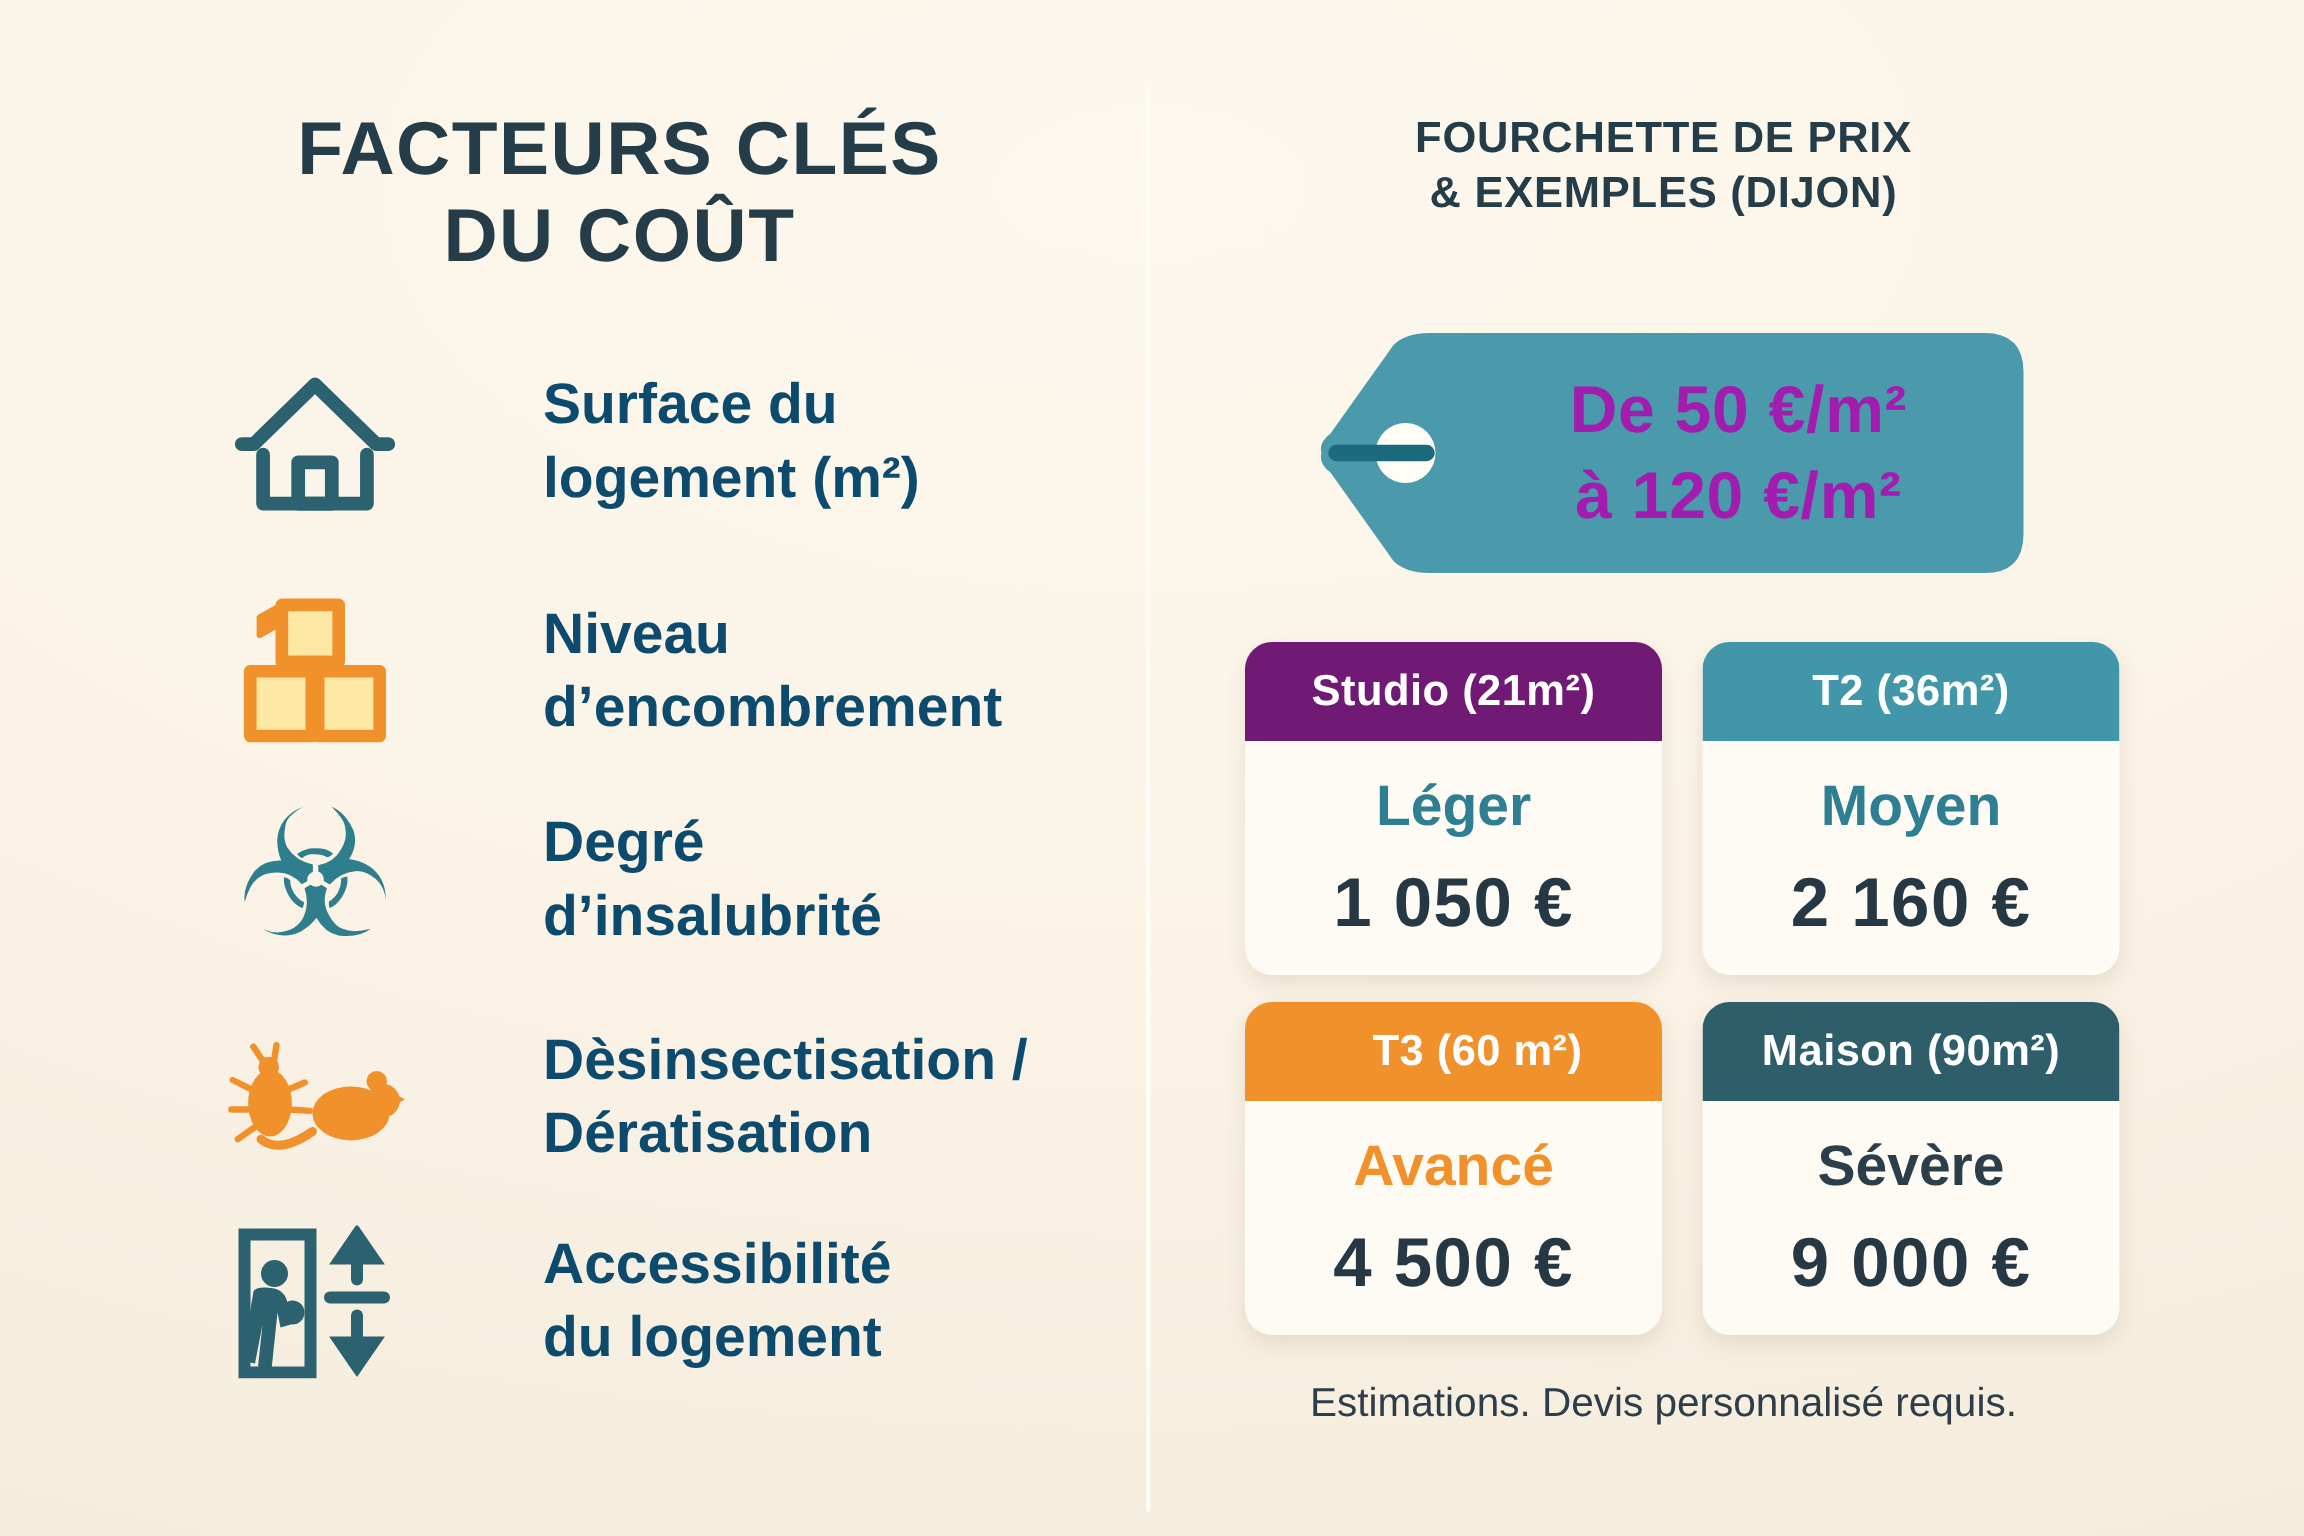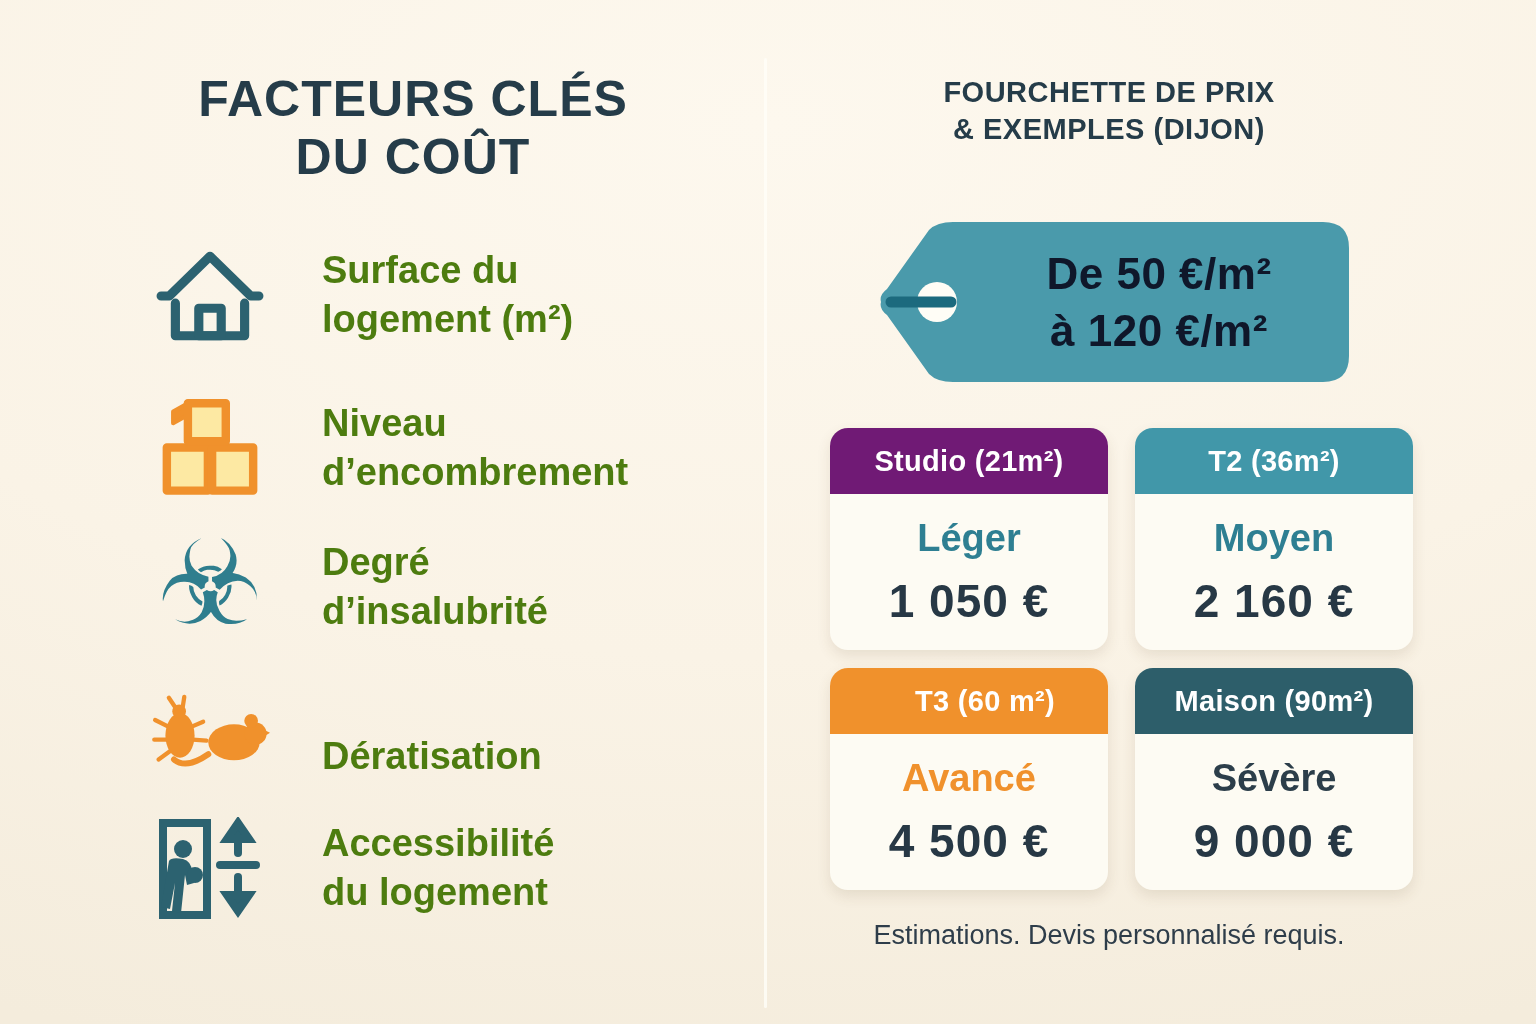--- a/index.html
+++ b/index.html
@@ -20,37 +20,37 @@
   .left-title{
     position:absolute;left:30px;top:70px;width:766px;text-align:center;
     font-size:50px;font-weight:800;color:#253c49;line-height:1.16;letter-spacing:1px;
   }
   .factor-row{
     position:absolute;left:150px;display:flex;align-items:center;gap:52px;height:120px;
   }
   .r1{top:235px}.r2{top:388px}.r3{top:527px}.r4{top:672px}.r5{top:808px}
   .factor-icon{width:120px;display:flex;align-items:center;justify-content:center;flex:0 0 120px;}
   .factor-label{
-    font-size:38px;font-weight:600;color:#4d7c0f;line-height:1.3;white-space:nowrap;
+    font-size:38px;font-weight:600;color:#0c4a6e;line-height:1.3;white-space:nowrap;margin-left:40px;
   }
   .bio-glyph{
     font-family:"DejaVu Sans",sans-serif;font-size:118px;line-height:1;
     color:#2f7e8e;transform:translateY(-4px);
   }
   
   .right-title{
     position:absolute;left:775px;top:74px;width:668px;text-align:center;
     font-size:29px;font-weight:800;color:#253c49;line-height:1.28;letter-spacing:.5px;
   }
   .price-tag{position:absolute;left:875px;top:216px;width:480px;height:172px;}
   .price-tag svg{position:absolute;inset:0;}
   .tag-text{
     position:absolute;left:92px;top:0;right:4px;bottom:0;
     display:flex;flex-direction:column;align-items:center;justify-content:center;
-    color:#0f172a;font-size:44px;font-weight:700;line-height:1.3;letter-spacing:.5px;
+    color:#a21caf;font-size:44px;font-weight:700;line-height:1.3;letter-spacing:.5px;
   }
   .card{
     position:absolute;width:278px;height:222px;border-radius:18px;background:#fdfbf3;
     box-shadow:0 6px 14px rgba(95,75,45,.12);overflow:hidden;
   }
   .c0{left:830px;top:428px}.c1{left:1135px;top:428px}
   .c2{left:830px;top:668px}.c3{left:1135px;top:668px}
   .card-header{
     height:66px;display:flex;align-items:center;justify-content:center;
     color:#ffffff;font-size:29px;font-weight:700;letter-spacing:.3px;
@@ -132,21 +132,21 @@
       <circle cx="34" cy="22" r="8"></circle>
 
       <path d="M68 72 q-26 18 -40 6" fill="none" stroke="#f0912c" stroke-width="7" stroke-linecap="round"></path>
       <ellipse cx="98" cy="58" rx="30" ry="21"></ellipse>
       <circle cx="123" cy="48" r="13"></circle>
       <circle cx="118" cy="33" r="8"></circle>
       <path d="M130 42 L140 47 L129 54 Z"></path>
     </svg>
   </div>
   <div class="factor-label">
-    <br>
+    <span>Dèsinsectisation /</span><br>
     <span>Dératisation</span>
   </div>
 </div>
 
 <div class="factor-row r5">
   <div class="factor-icon">
     <svg width="110" height="102" viewBox="0 0 110 102">
       <rect x="8" y="6" width="44" height="92" fill="none" stroke="#2c6270" stroke-width="8"></rect>
       <g fill="#2c6270">
         <circle cx="28" cy="32" r="9"></circle>

